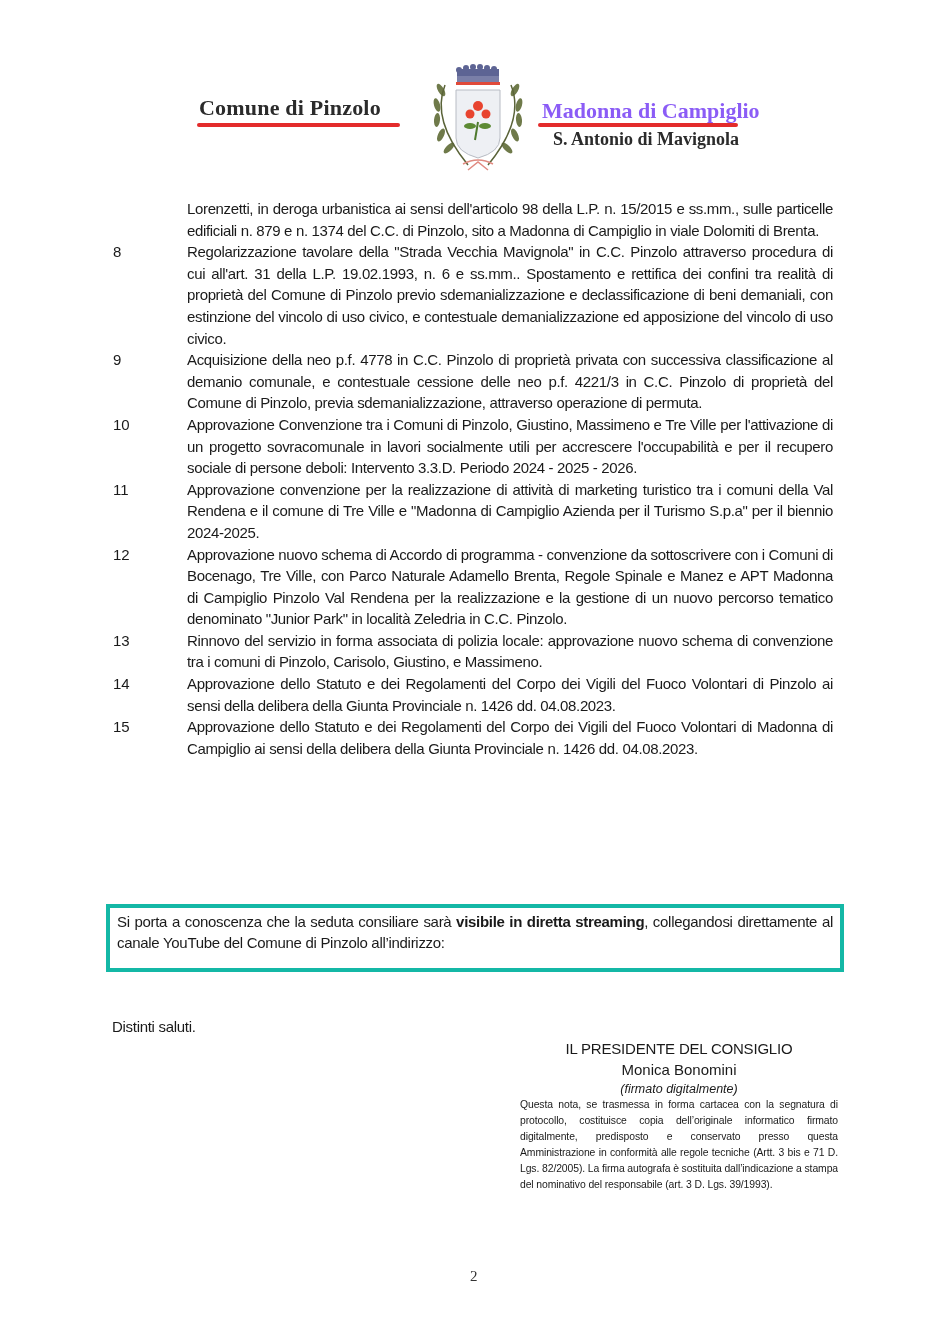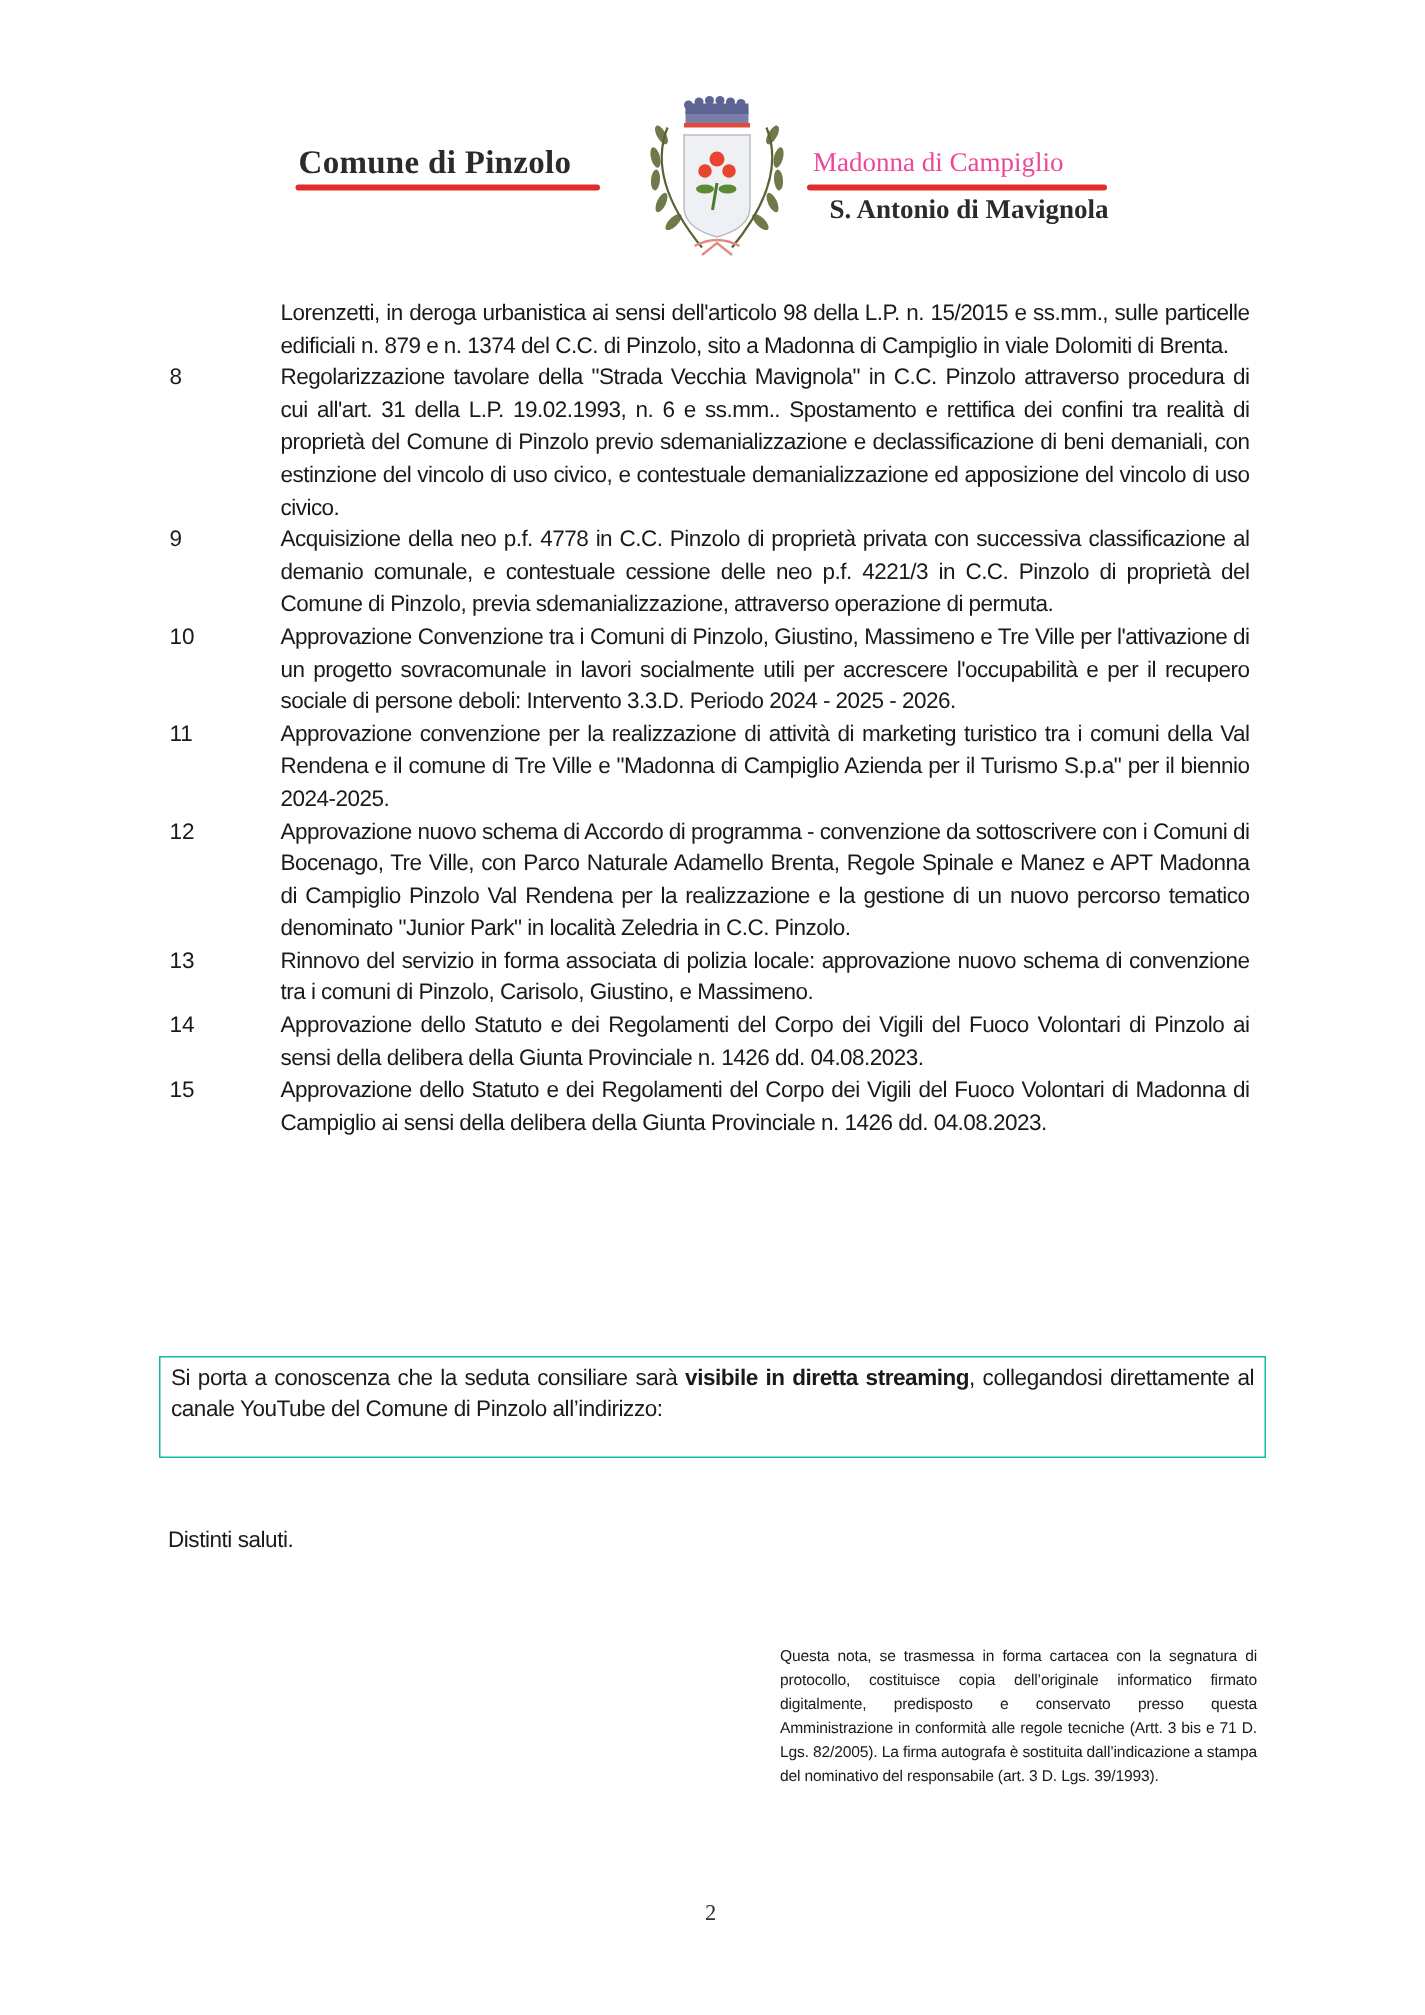--- a/index.html
+++ b/index.html
@@ -5,33 +5,33 @@
   html, body { margin: 0; padding: 0; background: #ffffff; }
   body { width: 950px; height: 1343px; position: relative; overflow: hidden; color: #1a1a1a; font-family: "Liberation Sans", sans-serif; }
   .page { position: absolute; left: 0; top: 0; width: 950px; height: 1343px; background: #fff; }
 
   
   .hdr-left { position: absolute; left: 199px; top: 95px; width: 205px; }
   .hdr-left .name { font-family: "Liberation Serif", serif; font-weight: bold; font-size: 22px; color: #2b2b2b; letter-spacing: 0.2px; white-space: nowrap; }
   .redline { height: 4px; background: #e32b2b; border-radius: 2px; }
   .hdr-left .redline { position: absolute; left: -2px; top: 28px; width: 203px; }
   .hdr-right { position: absolute; left: 542px; top: 98px; width: 200px; }
-  .hdr-right .l1 { font-family: "Liberation Serif", serif; font-weight: normal; font-size: 18px; color: #ec4899; white-space: nowrap; }
+  .hdr-right .l1 { font-family: "Liberation Serif", serif; font-weight: bold; font-size: 22px; color: #8b5cf6; white-space: nowrap; }
   .hdr-right .redline { position: absolute; left: -4px; top: 25px; width: 200px; }
   .hdr-right .l2 { position: absolute; top: 31px; left: 0; font-family: "Liberation Serif", serif; font-weight: bold; font-size: 18px; color: #2b2b2b; white-space: nowrap; margin-left: 11px; }
   .crest { position: absolute; left: 423px; top: 60px; width: 110px; height: 120px; }
 
   
   .list { position: absolute; left: 0; top: 198px; width: 950px; }
   .item { position: relative; }
   .item .num { position: absolute; left: 113px; top: 0; font-size: 15px; line-height: 21.6px; }
   .item .txt { margin-left: 187px; width: 646px; font-size: 15px; line-height: 21.6px; text-align: justify; font-family: "Liberation Sans Narrow", "Liberation Sans", sans-serif; letter-spacing: -0.35px; }
 
   
-  .box { position: absolute; left: 106px; top: 904px; width: 738px; height: 68px; border: 1px solid #14b8a6; box-sizing: border-box; padding: 3px 7px 0 7px; }
+  .box { position: absolute; left: 106px; top: 904px; width: 738px; height: 68px; border: 4px solid #14b8a6; box-sizing: border-box; padding: 3px 7px 0 7px; }
   .box .p { font-size: 15px; line-height: 21px; text-align: justify; letter-spacing: -0.3px; }
   .box .p b { font-weight: bold; }
   .box .url { text-align: center; font-family: "Liberation Serif", serif; font-size: 15.5px; line-height: 21px; text-decoration: underline; color: #222; }
 
   .saluti { position: absolute; left: 112px; top: 1018px; font-size: 15px; letter-spacing: -0.3px; }
 
   .sign { position: absolute; left: 520px; top: 1038px; width: 318px; text-align: center; }
   .sign .role { font-size: 15px; line-height: 21px; letter-spacing: -0.2px; }
   .sign .person { font-size: 15px; line-height: 21px; }
   .sign .firm { font-size: 12.5px; line-height: 18px; font-style: italic; }
@@ -136,16 +136,21 @@
       <div class="txt">Approvazione dello Statuto e dei Regolamenti del Corpo dei Vigili del Fuoco Volontari di Madonna di Campiglio ai sensi della delibera della Giunta Provinciale n. 1426 dd. 04.08.2023.</div>
     </div>
   </div>
 
   <div class="box">
     <div class="p"><span>Si porta a conoscenza che la seduta consiliare sarà </span><b>visibile in diretta streaming</b><span>, collegandosi direttamente al canale YouTube del Comune di Pinzolo all’indirizzo:</span></div>
   </div>
 
   <div class="saluti">Distinti saluti.</div>
 
+  <div class="sign">
+    <div class="role">IL PRESIDENTE DEL CONSIGLIO</div>
+    <div class="person">Monica Bonomini</div>
+    <div class="firm">(firmato digitalmente)</div>
+  </div>
   <div class="note">Questa nota, se trasmessa in forma cartacea con la segnatura di protocollo, costituisce copia dell’originale informatico firmato digitalmente, predisposto e conservato presso questa Amministrazione in conformità alle regole tecniche (Artt. 3 bis e 71 D. Lgs. 82/2005). La firma autografa è sostituita dall’indicazione a stampa del nominativo del responsabile (art. 3 D. Lgs. 39/1993).</div>
 
   <div class="pagenum">2</div>
 </div>
 
 </body></html>

